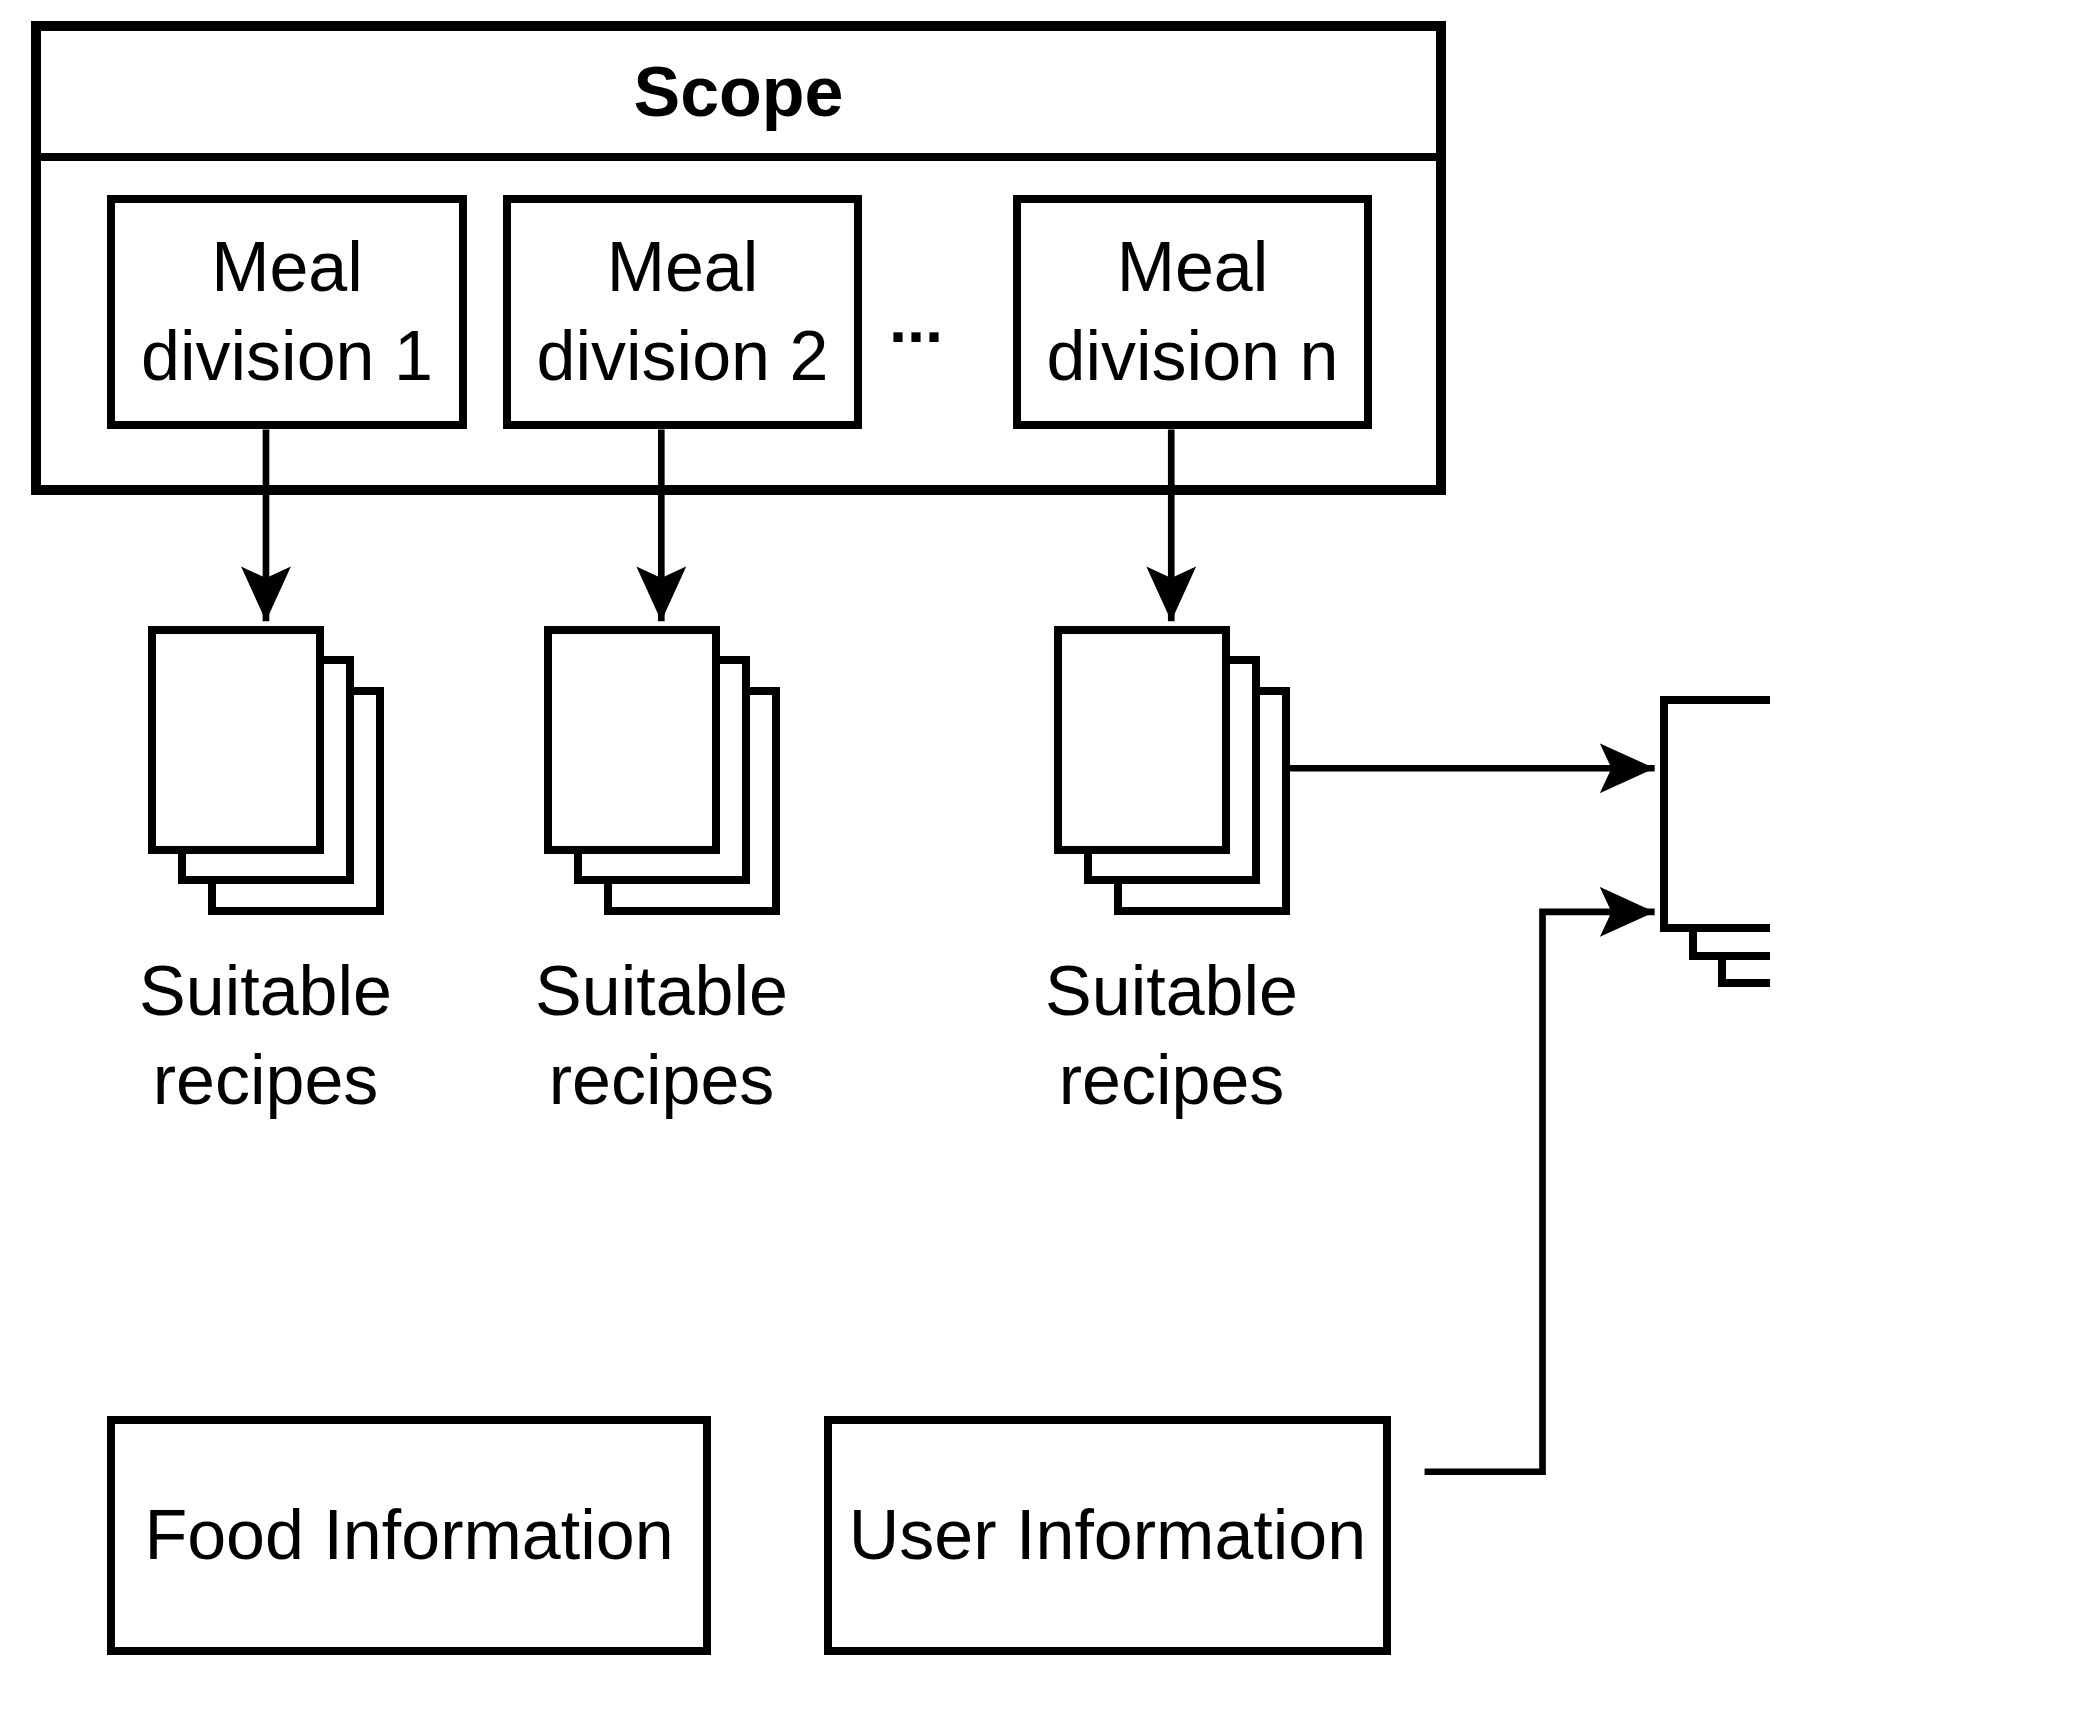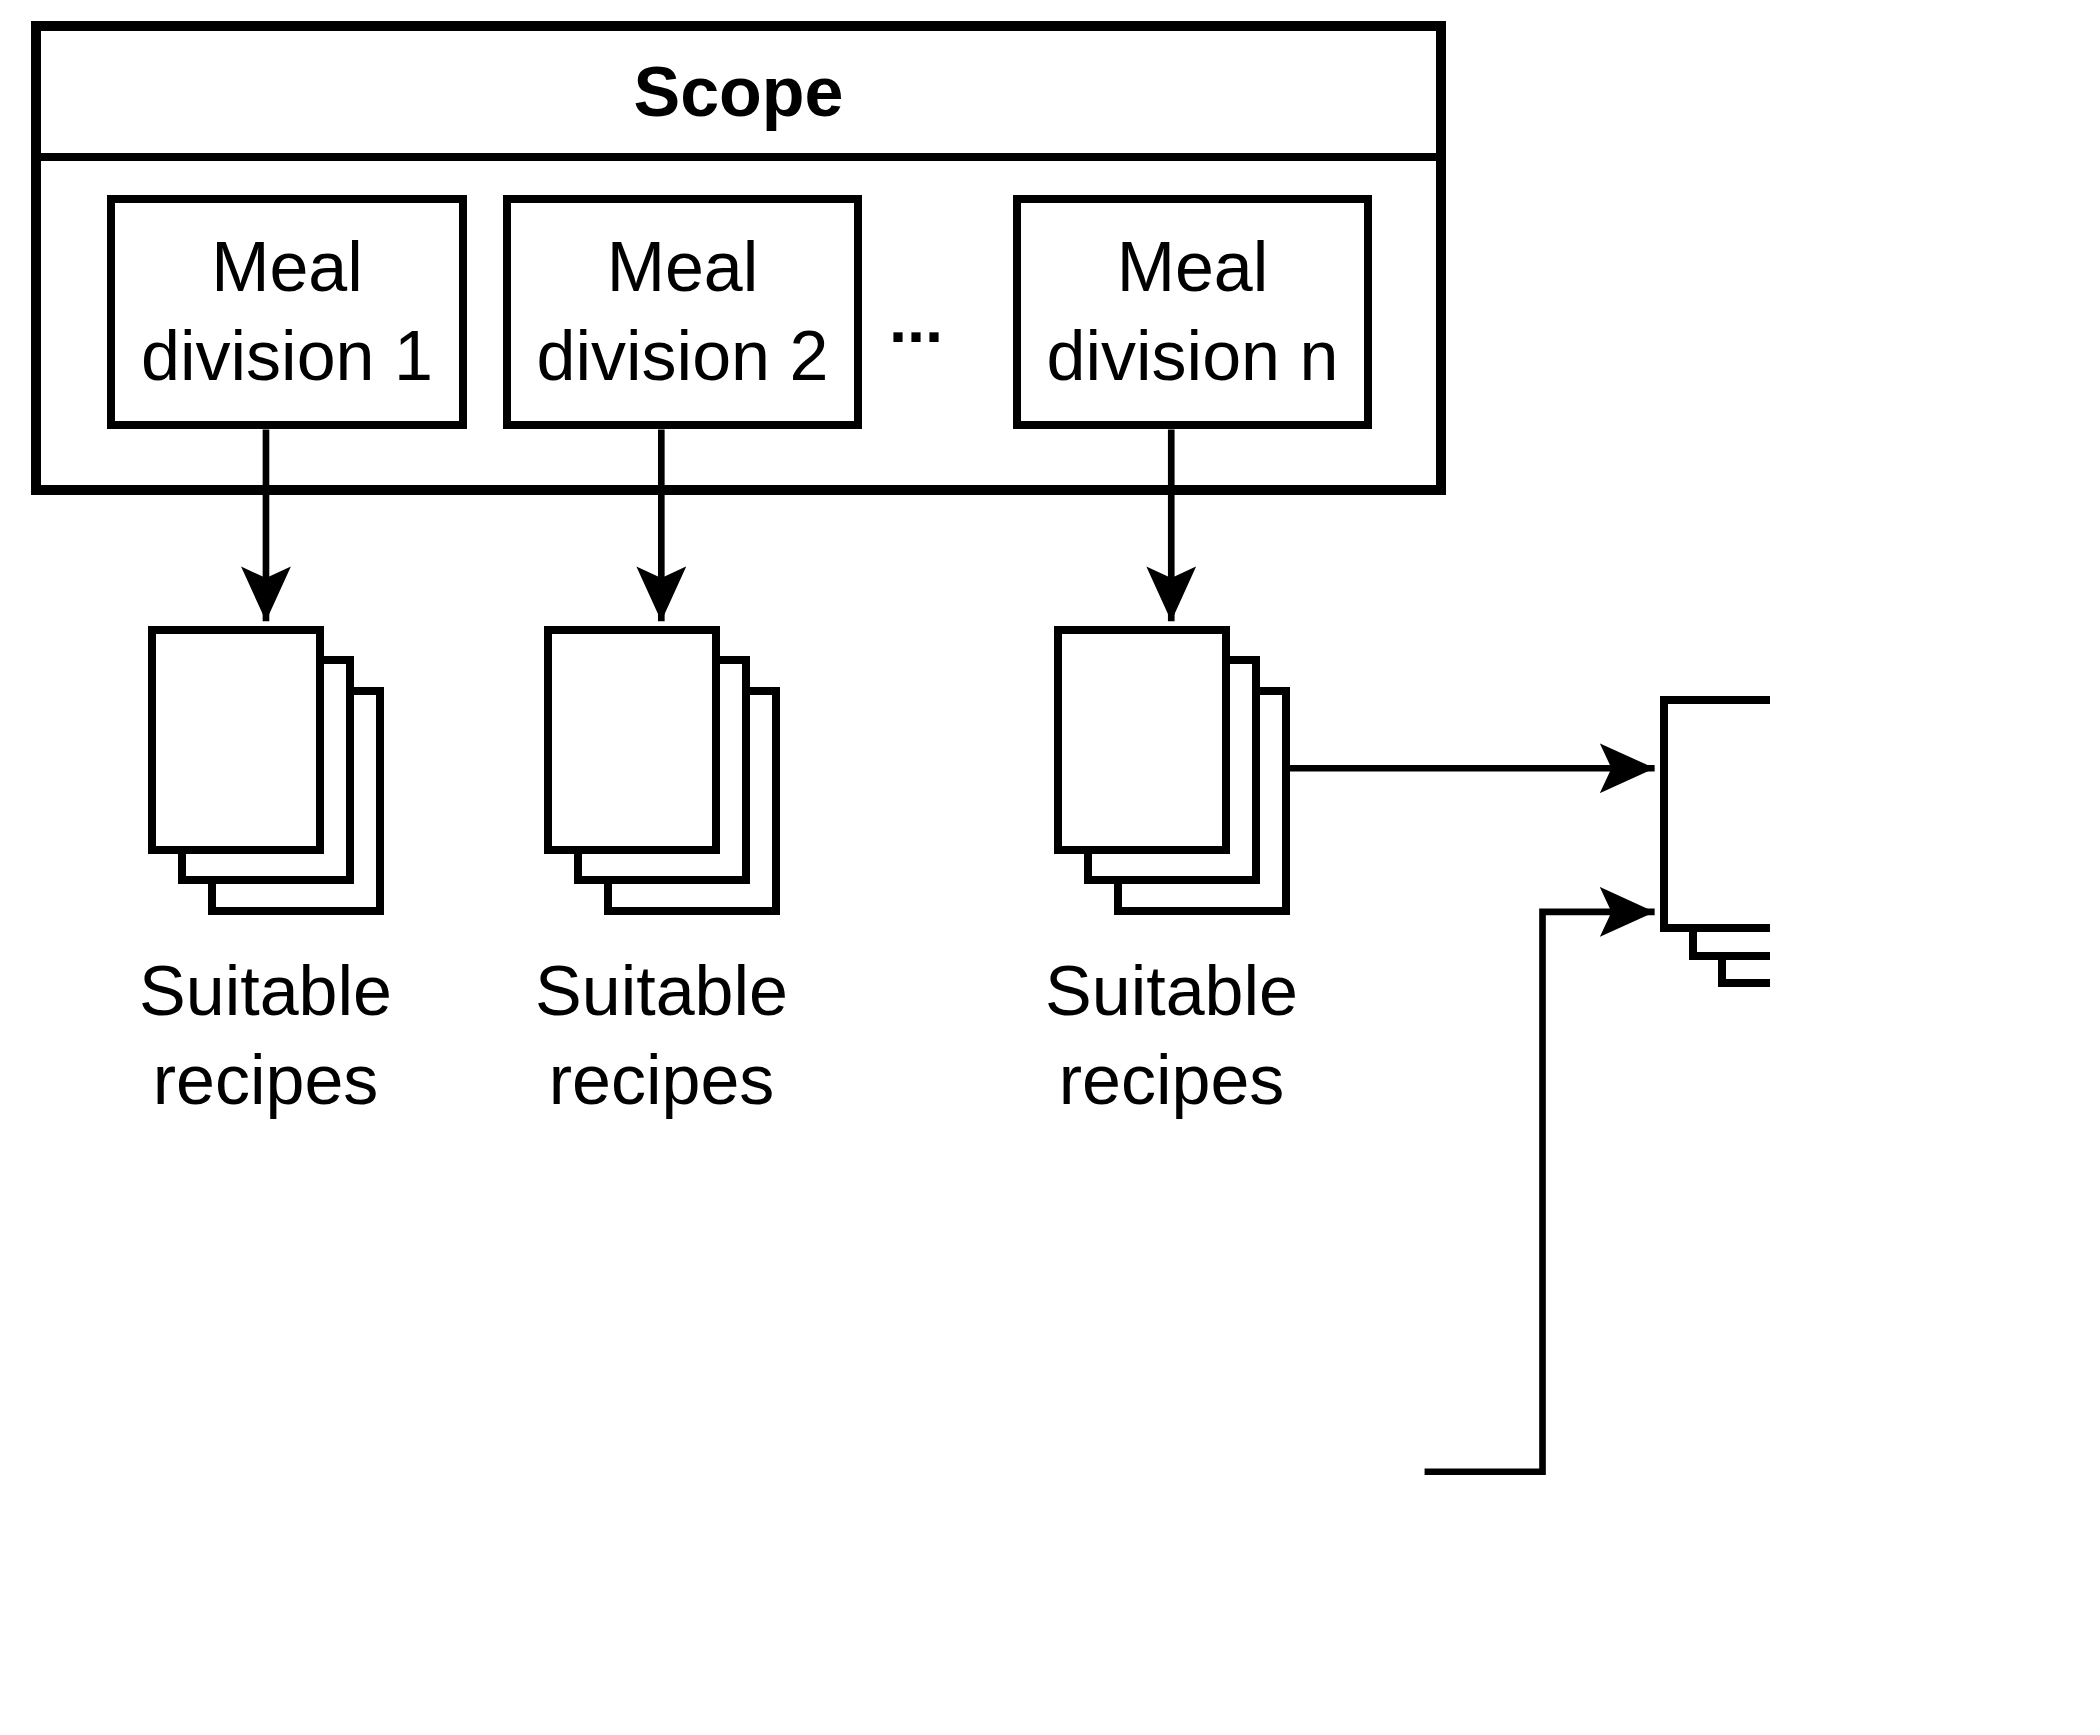--- a/index.html
+++ b/index.html
@@ -89,20 +89,26 @@
 recipes</div>
   <div class="lbl" style="left:997px; top:947px; width:349px;">Suitable
 recipes</div>
 
   <div>
     <div class="page" style="left:1718px; top:751px; width:341px; height:236px;"></div>
     <div class="page" style="left:1689px; top:724px; width:341px; height:236px;"></div>
     <div class="page" style="left:1660px; top:696px; width:341px; height:236px;"></div>
   </div>
 
+  <div class="cellbox" style="left:86px; top:1416px; width:604px; height:239px;">
+    <span>Food Information</span>
+  </div>
+  <div class="cellbox" style="left:803px; top:1416px; width:567px; height:239px;">
+    <span>User Information</span>
+  </div>
 
   <svg class="overlay" width="2100" height="1735" viewBox="0 0 2528 2089">
     <defs>
       <marker id="arrow" markerUnits="userSpaceOnUse" markerWidth="66" markerHeight="60" refX="66" refY="30" orient="auto">
         <polygon class="arrowhead-fill" points="0,0 66,30 0,60 14,30" fill="#000000"></polygon>
       </marker>
     </defs>
     <line class="connector" x1="320" y1="517" x2="320" y2="748" marker-end="url(#arrow)"></line>
     <line class="connector" x1="796" y1="517" x2="796" y2="748" marker-end="url(#arrow)"></line>
     <line class="connector" x1="1410" y1="517" x2="1410" y2="748" marker-end="url(#arrow)"></line>

